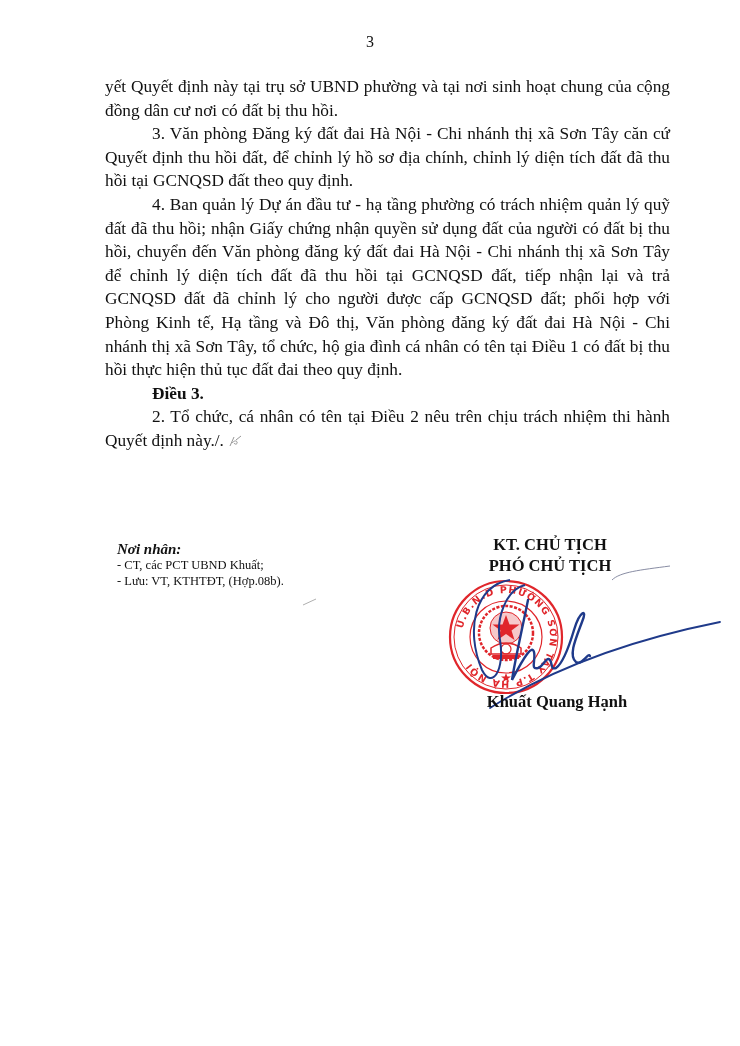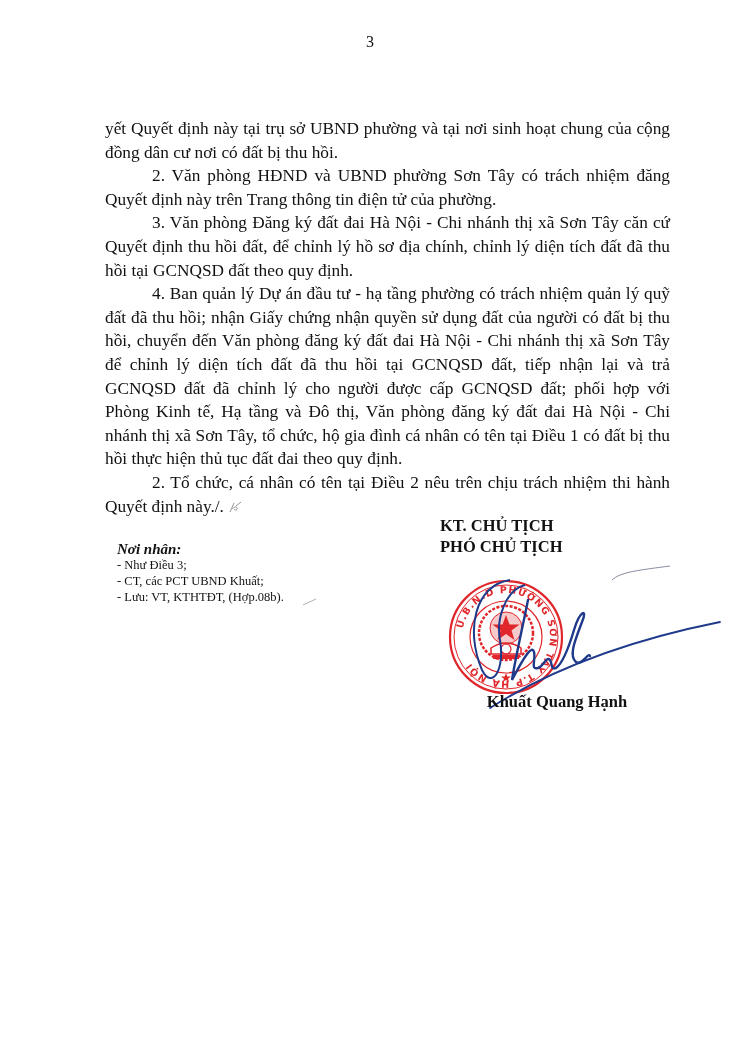--- a/index.html
+++ b/index.html
@@ -35,21 +35,20 @@
     .para {
       margin: 0;
       text-align: justify;
       text-indent: 0;
     }
     .para.indent {
       text-indent: 47px;
     }
     .para.first {
       text-indent: 0;
-      margin-top: 42px;
     }
     .heading {
       margin: 0;
       padding-left: 47px;
       font-weight: bold;
     }
     .initial-mark {
       display: inline-block;
       width: 14px;
       height: 12px;
@@ -69,23 +68,24 @@
       line-height: 18px;
       margin: 0;
     }
     .recipient-item {
       font-size: 12.5px;
       line-height: 15.8px;
       margin: 0;
     }
     .signature-block {
       position: absolute;
-      top: 515px;
+      top: 534px;
       left: 440px;
       width: 220px;
+      text-align: center;
     }
     .sig-title {
       font-size: 16.5px;
       font-weight: bold;
       line-height: 21px;
       margin: 0;
     }
     .sig-name {
       position: absolute;
       top: 684px;
@@ -112,31 +112,30 @@
       height: 150px;
     }
   </style>
 </head>
 <body>
 
 <div class="page-number">3</div>
 
 <div class="body-text">
   <p class="para first">yết Quyết định này tại trụ sở UBND phường và tại nơi sinh hoạt chung của cộng đồng dân cư nơi có đất bị thu hồi.</p>
-  <p class="para indent">2. Văn phòng HĐND và UBND phường Sơn Tây có trách nhiệm đăng Quyết định này trên Trang thông tin điện tử của phường.</p>
   <p class="para indent">3. Văn phòng Đăng ký đất đai Hà Nội - Chi nhánh thị xã Sơn Tây căn cứ Quyết định thu hồi đất, để chỉnh lý hồ sơ địa chính, chỉnh lý diện tích đất đã thu hồi tại GCNQSD đất theo quy định.</p>
   <p class="para indent">4. Ban quản lý Dự án đầu tư - hạ tầng phường có trách nhiệm quản lý quỹ đất đã thu hồi; nhận Giấy chứng nhận quyền sử dụng đất của người có đất bị thu hồi, chuyển đến Văn phòng đăng ký đất đai Hà Nội - Chi nhánh thị xã Sơn Tây để chỉnh lý diện tích đất đã thu hồi tại GCNQSD đất, tiếp nhận lại và trả GCNQSD đất đã chỉnh lý cho người được cấp GCNQSD đất; phối hợp với Phòng Kinh tế, Hạ tầng và Đô thị, Văn phòng đăng ký đất đai Hà Nội - Chi nhánh thị xã Sơn Tây, tổ chức, hộ gia đình cá nhân có tên tại Điều 1 có đất bị thu hồi thực hiện thủ tục đất đai theo quy định.</p>
+  <p class="heading">Điều 3.</p>
   <p class="para indent"><span>2. Tổ chức, cá nhân có tên tại Điều 2 nêu trên chịu trách nhiệm thi hành Quyết định này./.</span><svg class="initial-mark" viewBox="0 0 14 12">
         <path d="M2 11 L6 2 M4 8 C6 6 8 5 9 7 C10 9 7 10 6 8 M8 5 L13 1" stroke="#8a8a8a" stroke-width="0.9" fill="none"></path>
       </svg></p>
 </div>
 
 <div class="recipients">
   <p class="recipients-title">Nơi nhân:</p>
-  <p class="recipient-item">- Như Điều 3;</p>
   <p class="recipient-item">- CT, các PCT UBND Khuất;</p>
   <p class="recipient-item">- Lưu: VT, KTHTĐT, (Hợp.08b).</p>
   <svg width="14" height="8" style="position:absolute; left:186px; top:58px;" viewBox="0 0 14 8">
       <path d="M0 7 L13 1" stroke="#9a9a9a" stroke-width="0.8"></path>
     </svg>
 </div>
 
 <div class="signature-block">
   <p class="sig-title">KT. CHỦ TỊCH</p>
   <p class="sig-title">PHÓ CHỦ TỊCH</p>

